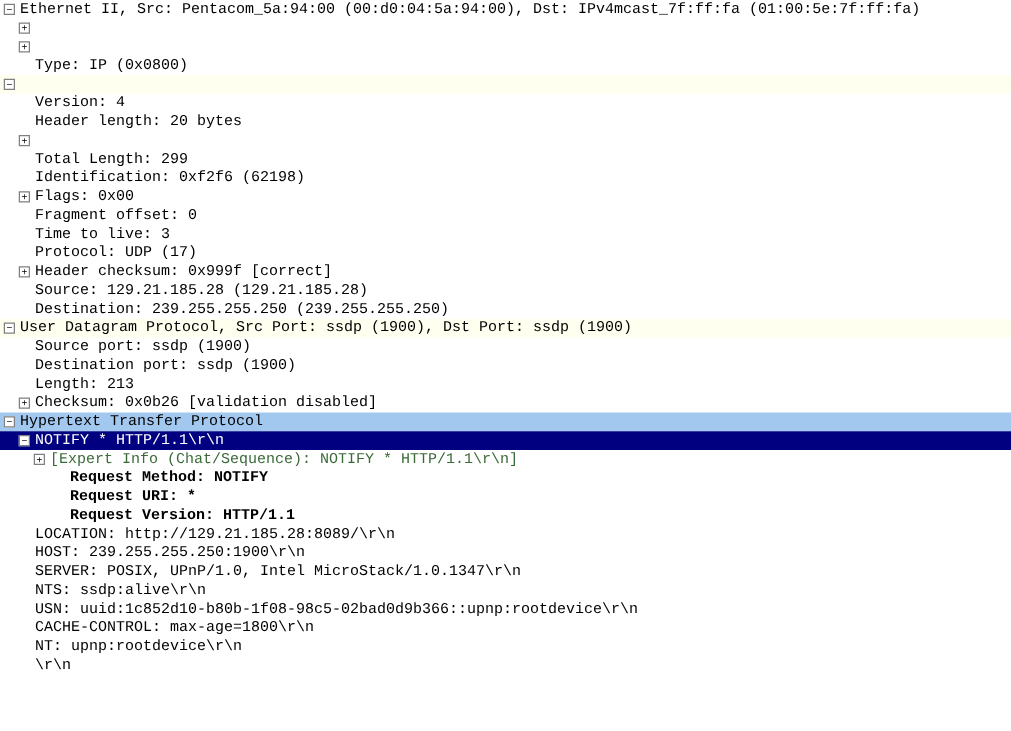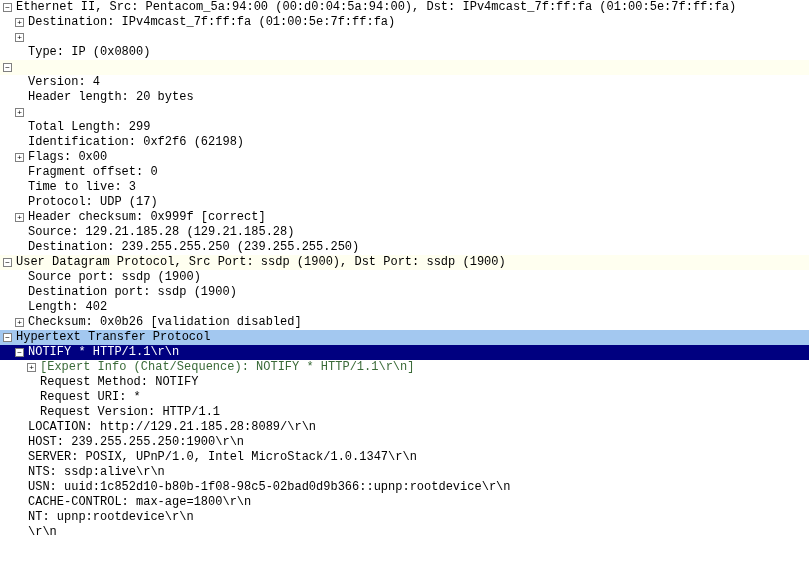--- a/index.html
+++ b/index.html
@@ -31,37 +31,36 @@
     background: #ffffff;
     color: #000000;
     flex-shrink: 0;
     user-select: none;
     font-family: sans-serif;
   }
   .indent1 { padding-left: 3px; }
   .indent2 { padding-left: 15px; }
   .indent3 { padding-left: 27px; }
   .noicon2 { padding-left: 28px; font-family: Liberation Mono, monospace; }
-  .noicon3 { padding-left: 40px; }
+  .noicon3 { padding-left: 56px; font-weight: bold; }
   .bg-cream { background: #fffff0; }
   .bg-lightblue { background: #a3c8f0; color: #000000; }
   .bg-darkblue { background: #000080; color: #ffffff; }
   .bg-darkblue .expand-box { background: #ffffff; color: #000000; }
   .expert { color: #3a6a38; }
 </style>
 </head>
 <body>
 
 <div class="row indent1">
   <span class="expand-box">−</span>
   <span>Ethernet II, Src: Pentacom_5a:94:00 (00:d0:04:5a:94:00), Dst: IPv4mcast_7f:ff:fa (01:00:5e:7f:ff:fa)</span>
 </div>
 <div class="row indent2">
   <span class="expand-box">+</span>
-  <span>Destination: IPv4mcast_7f:ff:fa (01:00:5e:7f:ff:fa)</span>
 </div>
 <div class="row indent2">
   <span class="expand-box">+</span>
 </div>
 <div class="row noicon2">
   <span>Type: IP (0x0800)</span>
 </div>
 
 <div class="row indent1 bg-cream">
   <span class="expand-box">−</span>
@@ -109,21 +108,21 @@
   <span class="expand-box">−</span>
   <span>User Datagram Protocol, Src Port: ssdp (1900), Dst Port: ssdp (1900)</span>
 </div>
 <div class="row noicon2">
   <span>Source port: ssdp (1900)</span>
 </div>
 <div class="row noicon2">
   <span>Destination port: ssdp (1900)</span>
 </div>
 <div class="row noicon2">
-  <span>Length: 402</span>
+  <span>Length: 213</span>
 </div>
 <div class="row indent2">
   <span class="expand-box">+</span>
   <span>Checksum: 0x0b26 [validation disabled]</span>
 </div>
 
 <div class="row indent1 bg-lightblue">
   <span class="expand-box">−</span>
   <span>Hypertext Transfer Protocol</span>
 </div>

